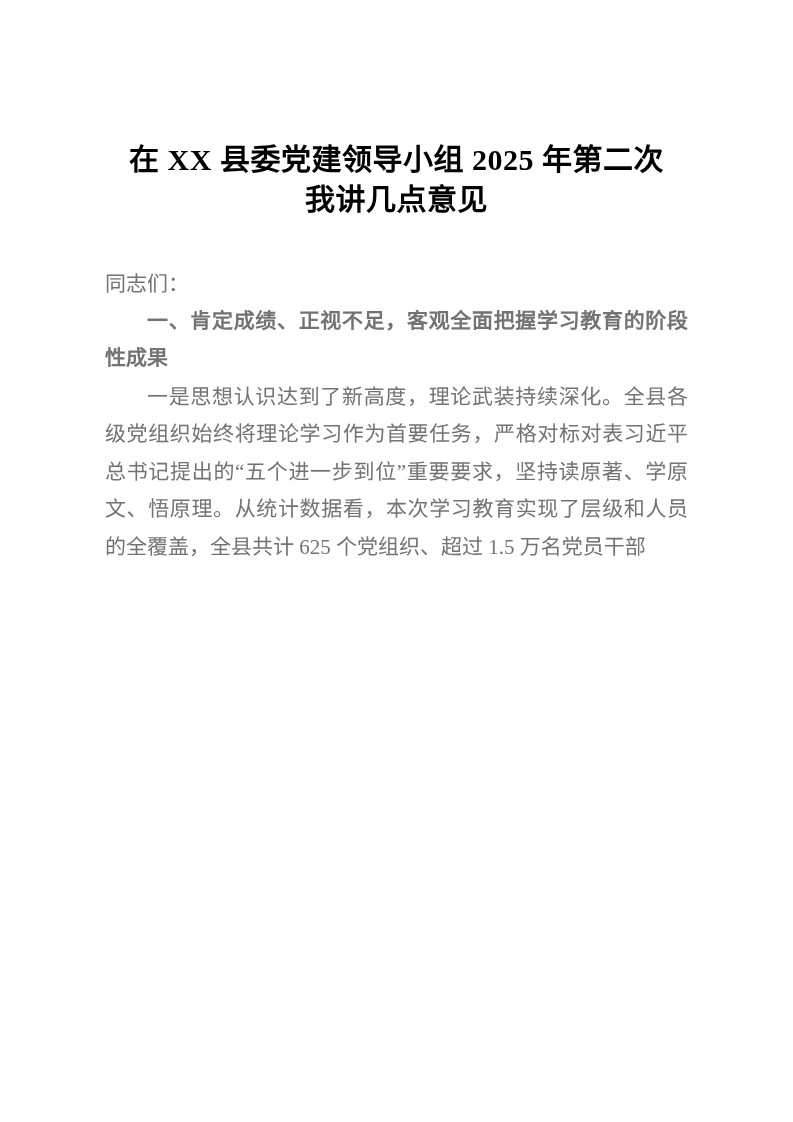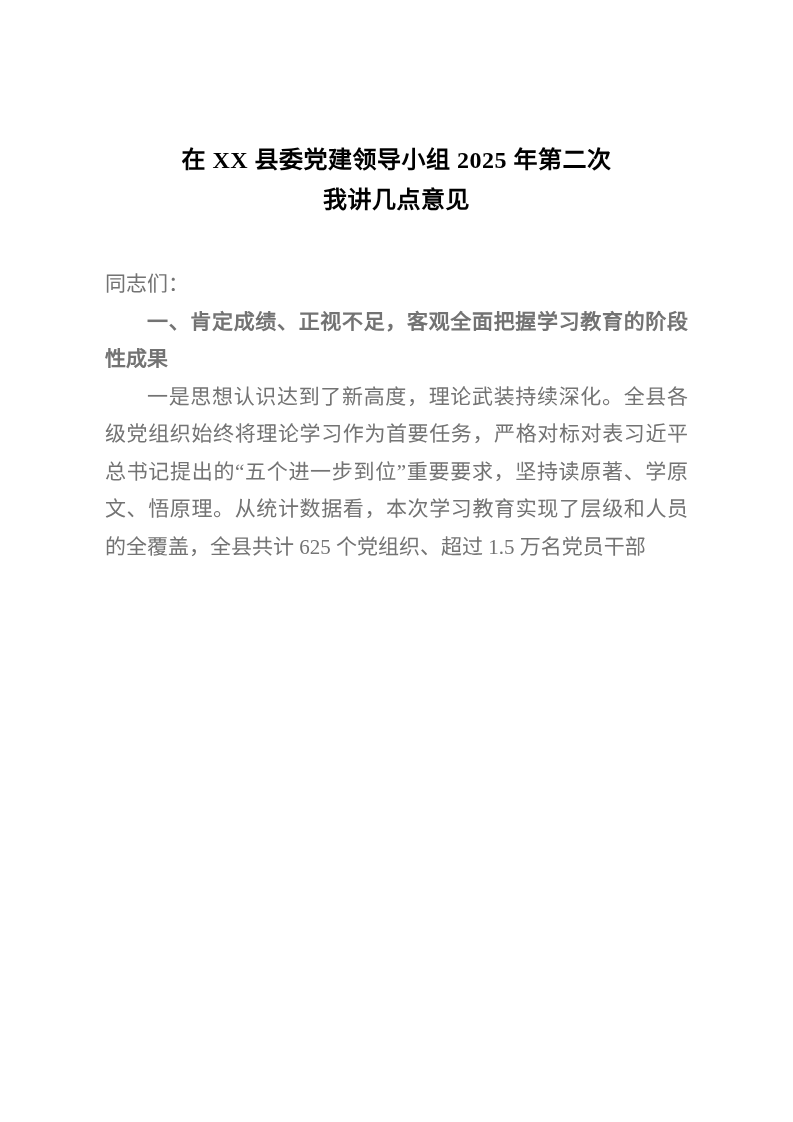--- a/index.html
+++ b/index.html
@@ -15,21 +15,21 @@
     background: #ffffff;
     box-sizing: border-box;
     padding: 140px 105px 0 105px;
     overflow: hidden;
     color: #000000;
     font-family: "Liberation Serif", "DejaVu Serif", serif;
   }
   .doc-title {
     text-align: center;
     font-weight: bold;
-    font-size: 24px;
+    font-size: 30px;
     line-height: 40px;
     letter-spacing: 0.5px;
     color: #000000;
   }
   .doc-body {
     margin-top: 46px;
     font-size: 21px;
     line-height: 37.5px;
     text-align: justify;
     text-justify: inter-ideograph;
@@ -41,20 +41,21 @@
   }
   .para {
     text-indent: 2em;
   }
   .salutation {
     text-indent: 0;
   }
   .heading {
     text-indent: 2em;
     font-weight: bold;
+    font-family: Liberation Mono, monospace;
   }
 </style>
 </head>
 <body>
 
 <div class="page">
   <div class="doc-title">
     <div>在 XX 县委党建领导小组 2025 年第二次</div>
     <div>我讲几点意见</div>
   </div>

